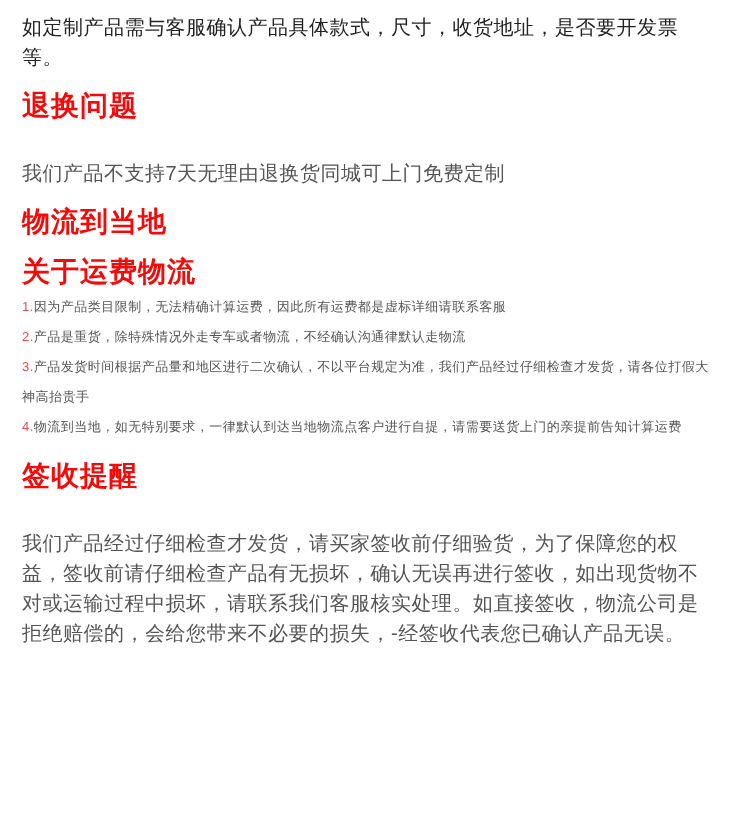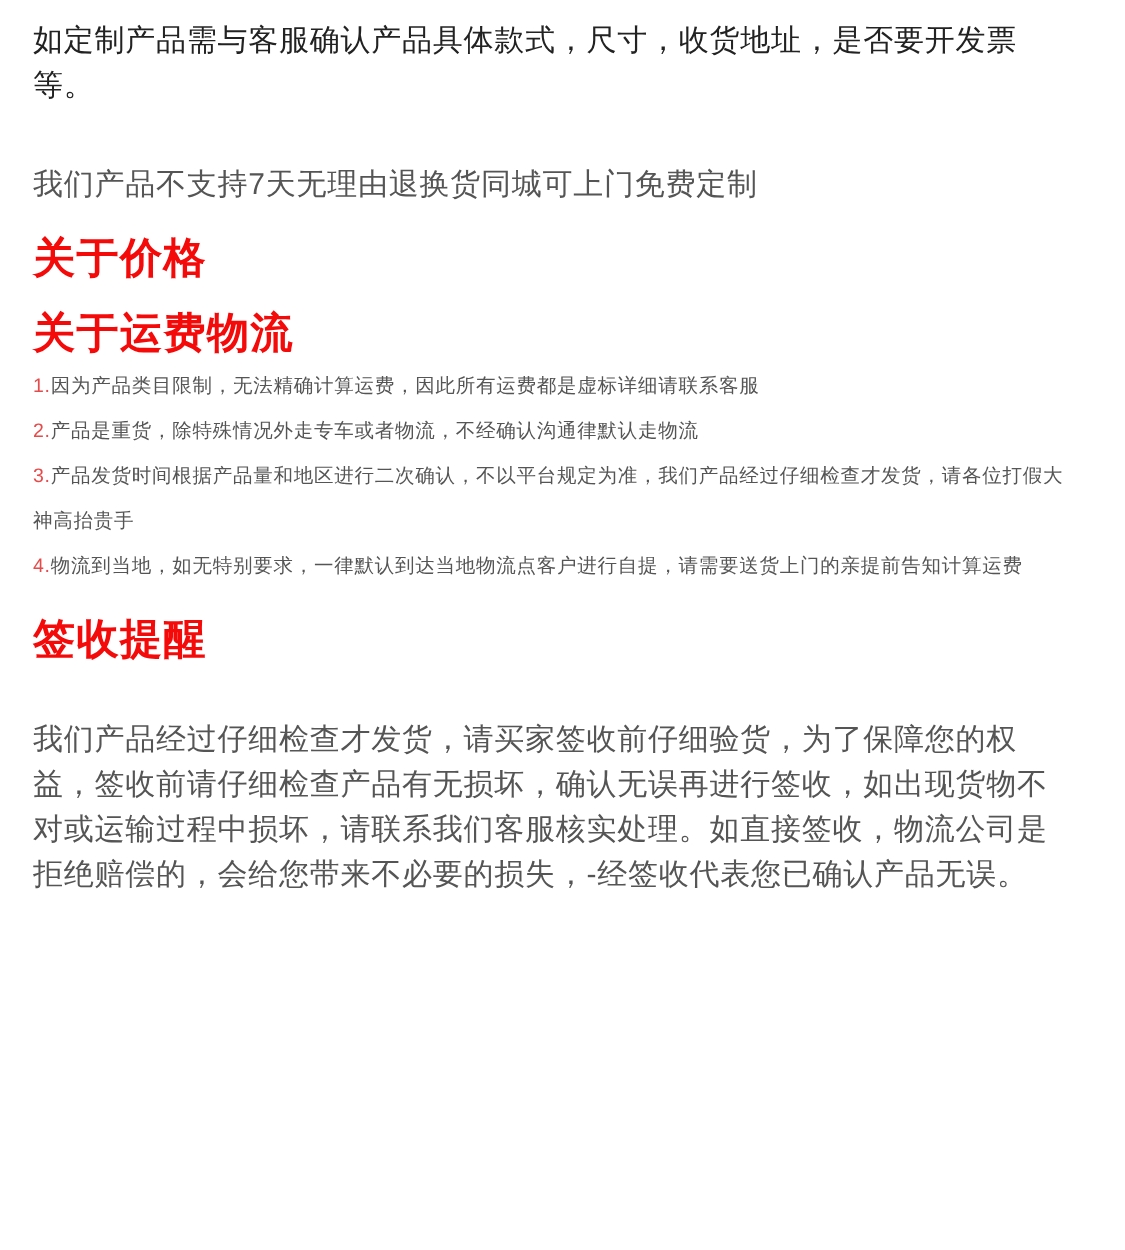--- a/index.html
+++ b/index.html
@@ -53,25 +53,26 @@
   }
 </style>
 </head>
 <body>
 
 <div class="page">
 
   <p class="intro">如定制产品需与客服确认产品具体款式，尺寸，收货地址，是否要开发票等。</p>
 
   <section>
+    <h2 class="section-heading">退换问题</h2>
     <p class="body-text">我们产品不支持7天无理由退换货同城可上门免费定制</p>
   </section>
 
   <section>
-    <h2 class="section-heading">关于价格</h2>
+    <h2 class="section-heading">物流到当地</h2>
   </section>
 
   <section class="notice-list">
     <h2 class="section-heading">关于运费物流</h2>
     <p class="list-item"><span class="list-num">1.</span><span>因为产品类目限制，无法精确计算运费，因此所有运费都是虚标详细请联系客服</span></p>
     <p class="list-item"><span class="list-num">2.</span><span>产品是重货，除特殊情况外走专车或者物流，不经确认沟通律默认走物流</span></p>
     <p class="list-item"><span class="list-num">3.</span><span>产品发货时间根据产品量和地区进行二次确认，不以平台规定为准，我们产品经过仔细检查才发货，请各位打假大神高抬贵手</span></p>
     <p class="list-item"><span class="list-num">4.</span><span>物流到当地，如无特别要求，一律默认到达当地物流点客户进行自提，请需要送货上门的亲提前告知计算运费</span></p>
   </section>
 

